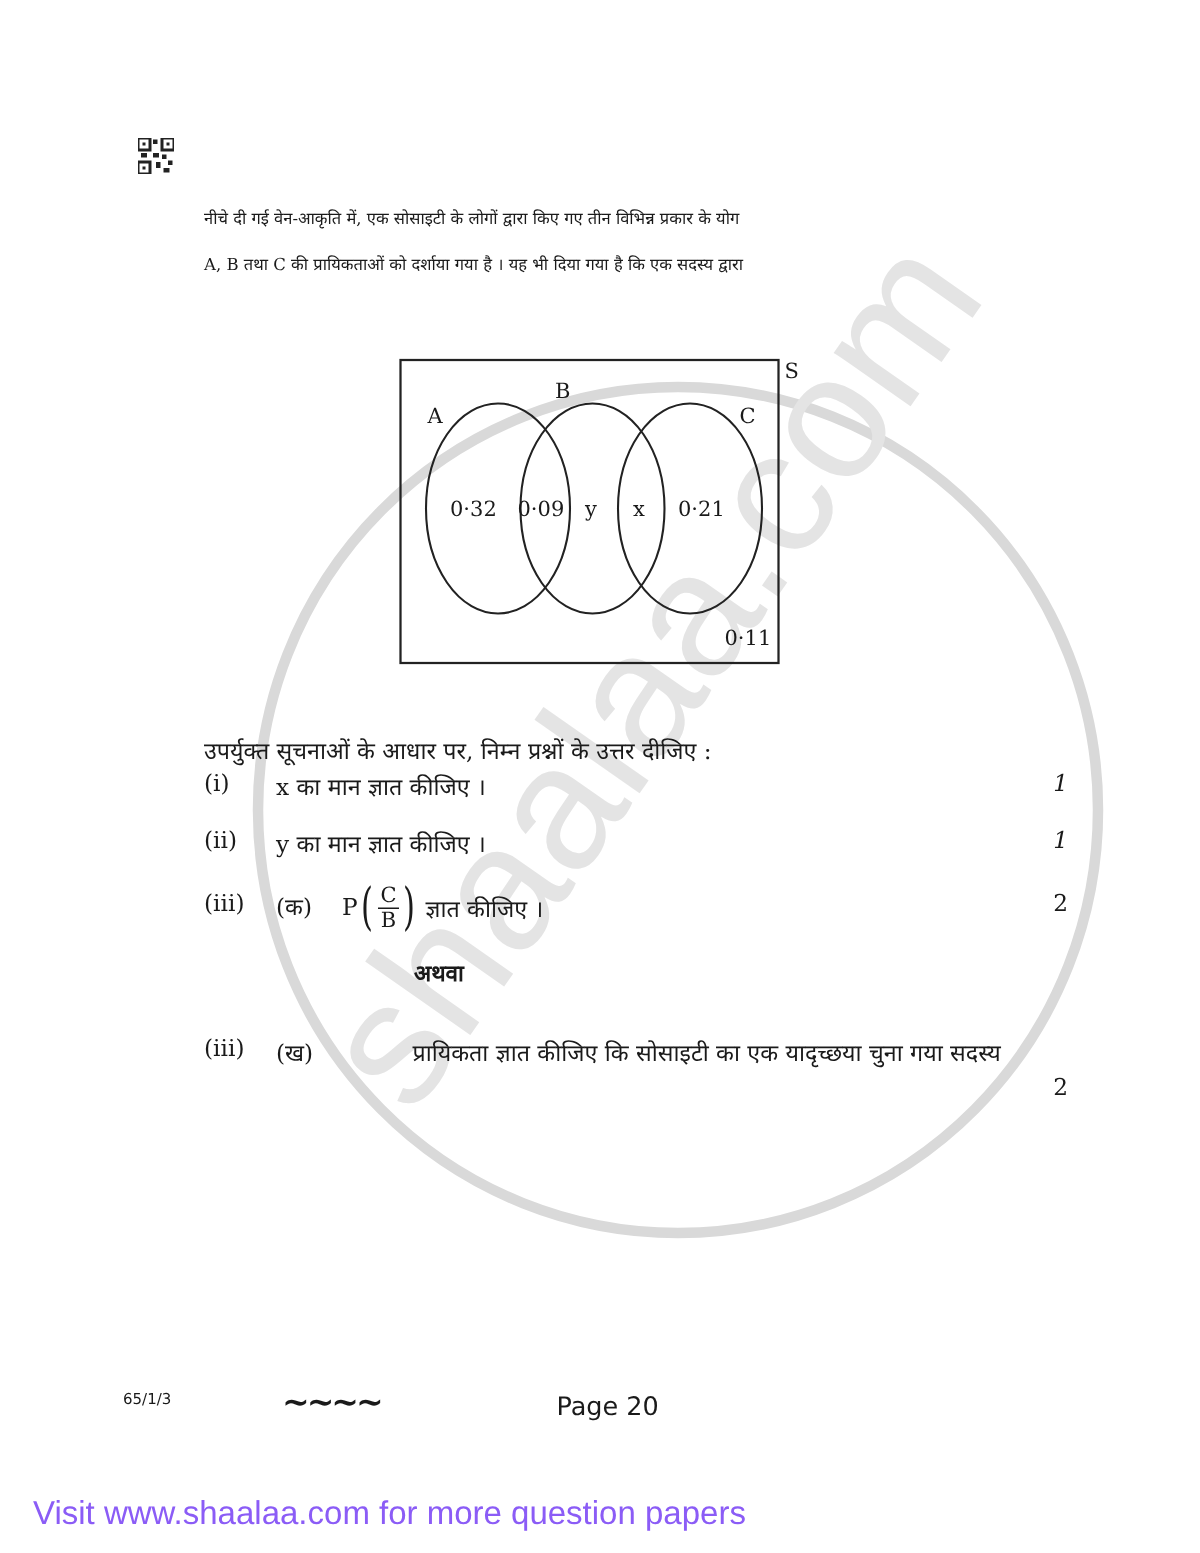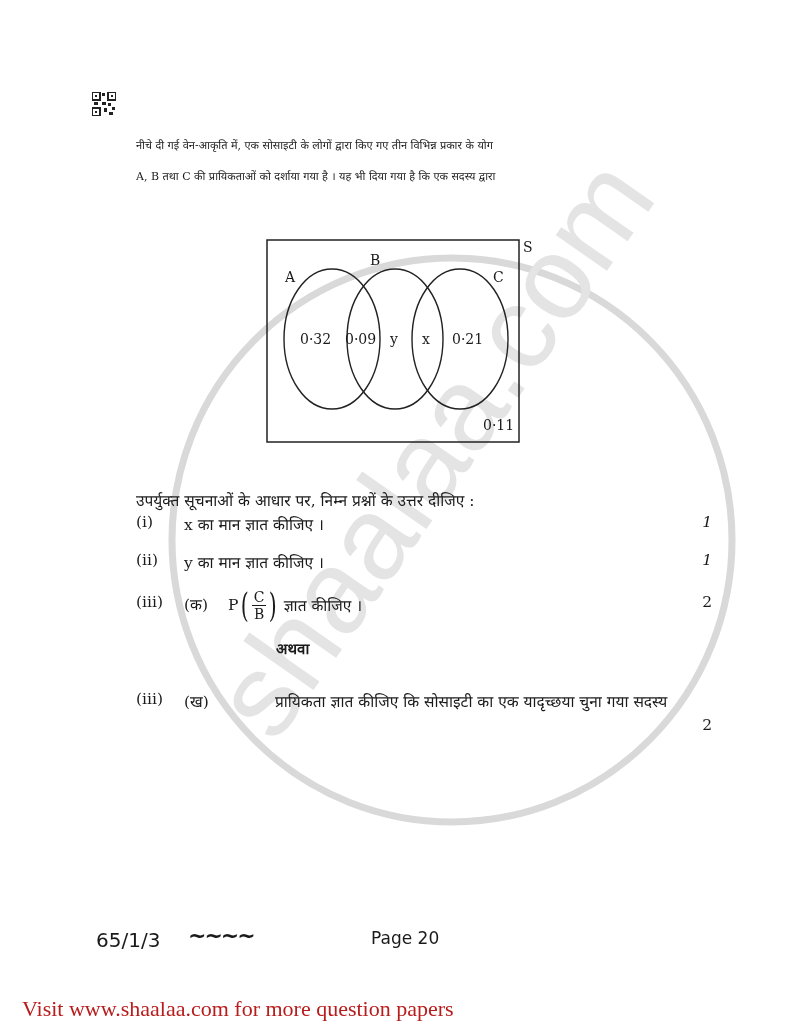--- a/index.html
+++ b/index.html
@@ -17,24 +17,24 @@
   .qsub { position: absolute; left: 48px; top: 0; }
   .qtext { position: absolute; left: 48px; top: 0; }
   .qtext2 { position: absolute; left: 92px; top: 0; }
   .marks { position: absolute; right: 0; top: 0; font-style: italic; }
   .marks.upright { font-style: normal; }
   .frac { display: inline-flex; align-items: center; vertical-align: middle; }
   .paren { font-size: 34px; line-height: 34px; transform: scaleX(0.6); display: inline-block; }
   .fracbody { display: inline-flex; flex-direction: column; align-items: center; font-size: 14px; line-height: 16px; }
   .fracbody .num { border-bottom: 1px solid #1a1a1a; padding: 0 2px; }
   .athva { left: 276px; top: 638px; font-size: 15px; font-weight: bold; }
-  .footer-code { left: 96px; top: 928px; font-family: "DejaVu Sans", "Liberation Sans", sans-serif; font-size: 20px; }
+  .footer-code { left: 82px; top: 928px; font-family: "DejaVu Sans", "Liberation Sans", sans-serif; font-size: 10px; }
   .footer-wave { left: 188px; top: 922px; font-size: 22px; font-weight: bold; letter-spacing: -2px; }
   .footer-page { left: 371px; top: 928px; font-family: "DejaVu Sans", "Liberation Sans", sans-serif; font-size: 17px; }
-  .visit { left: 22px; top: 996px; font-family: Liberation Serif, serif; font-size: 22px; color: #b91c1c; text-align: right; }
+  .visit { left: 22px; top: 996px; font-family: Liberation Sans, sans-serif; font-size: 22px; color: #8b5cf6; text-align: right; }
 </style>
 </head>
 <body>
 
 <svg class="watermark" viewBox="0 0 800 1035">
   <ellipse cx="452" cy="540" rx="280" ry="282" fill="none" stroke="#d9d9d9" stroke-width="7"></ellipse>
   <text x="0" y="0" transform="translate(275,745) rotate(-55)" font-family="Liberation Sans, sans-serif" font-size="118" fill="#e4e4e4">shaalaa.com</text>
 </svg>
 
 <div class="content">

